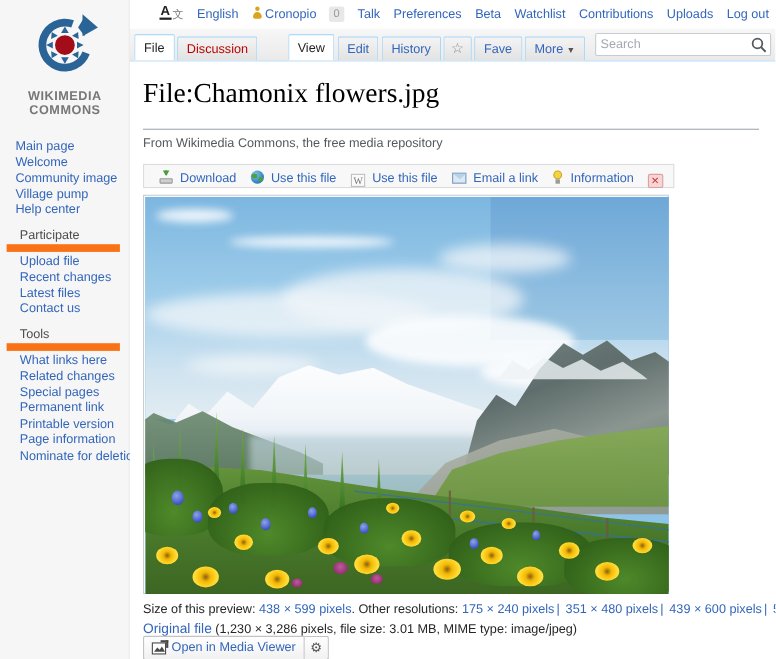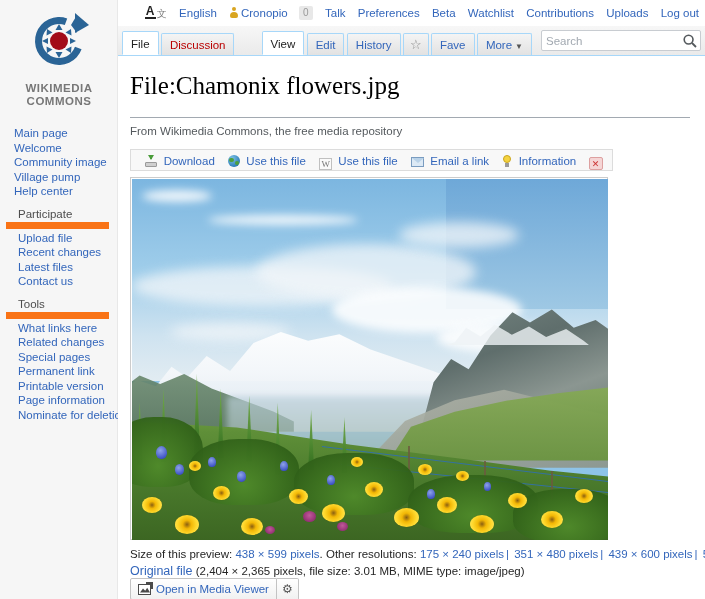--- a/index.html
+++ b/index.html
@@ -575,21 +575,21 @@
     <span class="lnk">438 × 599 pixels</span><span>. Other resolutions:</span>
     <span class="lnk">175 × 240 pixels</span><span class="sep">|</span>
     <span class="lnk">351 × 480 pixels</span><span class="sep">|</span>
     <span class="lnk">439 × 600 pixels</span><span class="sep">|</span>
     <span class="lnk">562 × 768 pixels</span>
     
   </div>
 
   
   <div id="orig-line">
-    <span class="lnk">Original file</span><span> (2,404 × 2,365 pixels, file size: 3.01 MB, MIME type: image/jpeg)</span>
+    <span class="lnk">Original file</span><span> (1,230 × 3,286 pixels, file size: 3.01 MB, MIME type: image/jpeg)</span>
   </div>
 
   
   <div id="mv-wrap">
     <div id="mv-btn">
       <span class="ico-mv">
           <span class="pic"></span>
           <span class="exp"></span>
         </span>
       <span>Open in Media Viewer</span>

